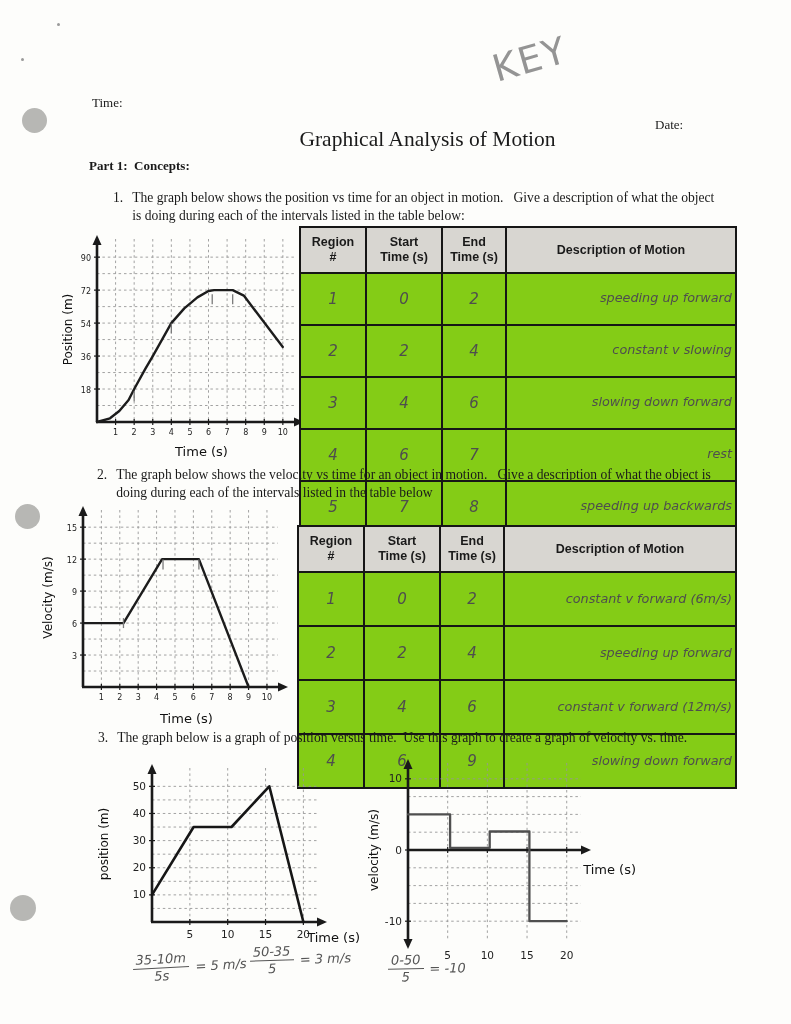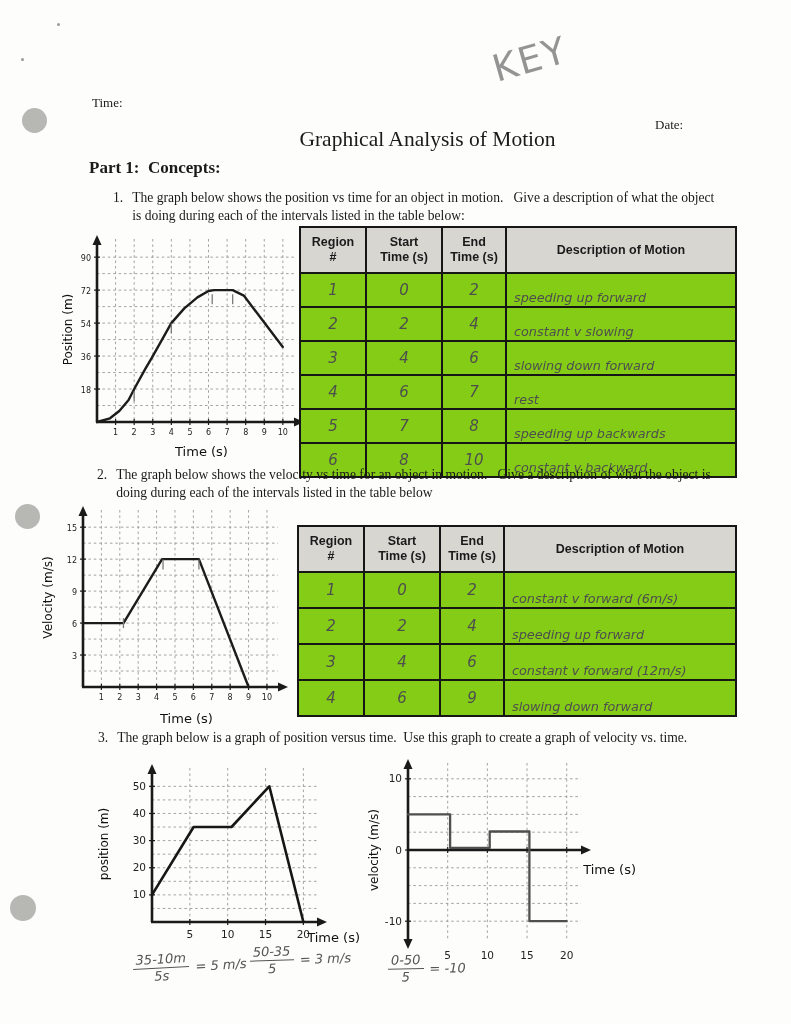--- a/index.html
+++ b/index.html
@@ -10,21 +10,21 @@
   }
   .hole{position:absolute;border-radius:50%;background:#b7b7b4;}
   .speck{position:absolute;border-radius:50%;background:#9a9a9a;}
   .key{
     position:absolute;left:492px;top:38px;
     font-family:"DejaVu Sans",sans-serif;font-size:37px;font-weight:400;
     color:#949494;transform:rotate(-16deg);letter-spacing:2px;
   }
   .small-label{position:absolute;font-size:13px;}
   .title{position:absolute;top:127px;left:16px;width:100%;text-align:center;font-size:21.5px;margin-left:16px;}
-  .part{position:absolute;top:158px;left:89px;font-size:17px;font-weight:bold;white-space:pre;}
+  .part{position:absolute;top:158px;left:89px;font-size:13px;font-weight:bold;white-space:pre;}
   .question{position:absolute;display:flex;gap:9px;font-size:13.6px;line-height:1.3;}
   .qnum{flex:none;}
   .qtext{white-space:pre-wrap;}
   #q1{left:113px;top:189px;width:612px;}
   #q2{left:97px;top:466px;width:640px;}
   #q3{left:98px;top:729px;width:630px;}
 
   svg.chart{position:absolute;overflow:visible;}
   #chart0{left:60px;top:231px;}
   #chart1{left:40px;top:502px;}
@@ -44,21 +44,21 @@
     font-size:12.5px;line-height:1.18;height:40px;padding:2px;
   }
   .motion-table th,.motion-table td{border:2px solid #161616;text-align:center;vertical-align:middle;}
   .motion-table th span{display:block;}
   #table1{left:299px;top:226px;width:438px;}
   #table2{left:297px;top:525px;width:440px;}
   #table1 td{height:29px;}
   #table2 td{height:31px;}
   .hw{font-family:"DejaVu Sans",sans-serif;font-style:italic;color:#4e4e4e;}
   td.num{font-size:15px;}
-  td.desc{font-size:12.8px;text-align:left;padding:2px 3px 1px 7px;vertical-align:bottom;white-space:nowrap;overflow:hidden;}
+  td.desc{font-size:12.8px;text-align:right;padding:2px 3px 19px 7px;vertical-align:bottom;white-space:nowrap;overflow:hidden;}
 
   .calc{
     position:absolute;display:flex;align-items:center;gap:6px;color:#555;
     font-family:"DejaVu Sans",sans-serif;font-style:italic;font-size:13px;
   }
   .frac{text-align:center;line-height:1.05;}
   .frac .fnum{display:block;padding:0 3px 1px;border-bottom:1.4px solid #555;}
   .frac .fden{display:block;padding-top:1px;}
   #calc0{left:133px;top:951px;transform:rotate(-3deg);}
   #calc1{left:250px;top:944px;transform:rotate(-2deg);}

